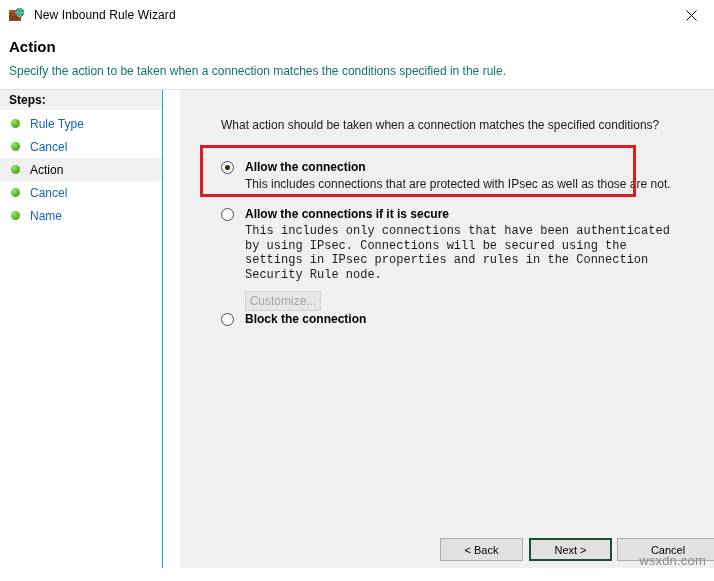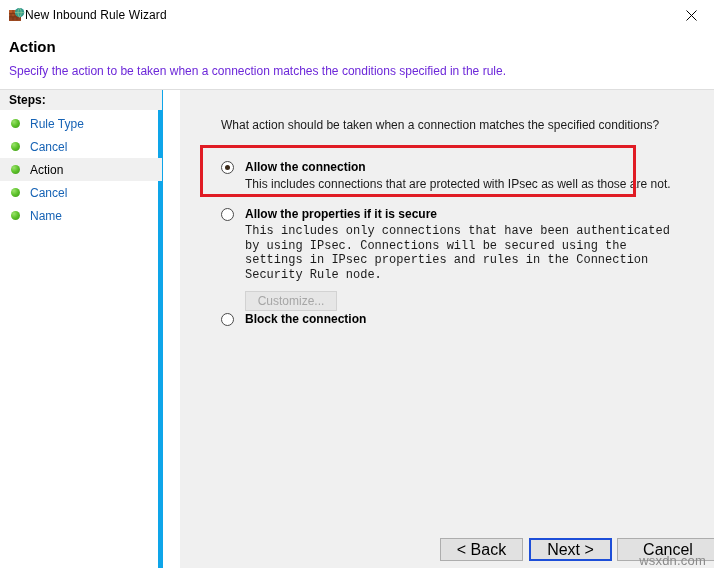--- a/index.html
+++ b/index.html
@@ -29,20 +29,21 @@
     display: flex;
     align-items: center;
   }
   .title-icon {
     width: 16px; height: 16px;
     margin-left: 9px;
     position: relative;
     flex: none;
   }
   .title-text {
+    margin-left: 9px;
     font-size: 12px;
     color: #000000;
     letter-spacing: 0.1px;
   }
   .close-btn {
     position: absolute;
     right: 0; top: 0;
     width: 46px; height: 30px;
     display: flex;
     align-items: center;
@@ -63,36 +64,36 @@
     position: absolute;
     left: 9px; top: 8px;
     font-size: 15px;
     font-weight: bold;
     color: #000000;
   }
   .header-sub {
     position: absolute;
     left: 9px; top: 34px;
     font-size: 12px;
-    color: #6d28d9;
+    color: #0f766e;
   }
   .header-rule {
     position: absolute;
     left: 0; top: 89px;
     width: 714px; height: 1px;
     background: #dedede;
   }
 
   
   .sidebar {
     position: absolute;
     left: 0; top: 90px;
     width: 163px; height: 478px;
     background: #ffffff;
-    border-right: 5px solid #0ea5e9;
+    border-right: 1px solid #0ea5e9;
     box-sizing: border-box;
   }
   .steps-head {
     position: absolute;
     left: 0; top: 0;
     width: 162px; height: 20px;
     background: #f0f0f0;
     display: flex;
     align-items: center;
   }
@@ -187,21 +188,21 @@
     font-size: 12px;
     color: #1a1a1a;
     width: 430px;
     line-height: 14.5px;
   }
   .opt-desc.narrow { width: 438px; font-family: Liberation Mono, monospace; }
 
   .customize-btn {
     margin-left: 24px;
     margin-top: 9px;
-    width: 92px; height: 20px;
+    width: 76px; height: 20px;
     background: #e6e6e6;
     border: 1px solid #d2d2d2;
     color: #a6a6a6;
     font-size: 12px;
     font-family: "Liberation Sans", sans-serif;
     display: flex;
     align-items: center;
     justify-content: center;
     box-sizing: border-box;
   }
@@ -221,30 +222,30 @@
     position: absolute;
     left: 163px; top: 438px;
     width: 551px; height: 130px;
   }
   .btn {
     position: absolute;
     top: 100px;
     height: 23px;
     background: #e1e1e1;
     border: 1px solid #adadad;
-    font-size: 16px;
+    font-size: 11px;
     font-family: "Liberation Sans", sans-serif;
     color: #000000;
     display: flex;
     align-items: center;
     justify-content: center;
     box-sizing: border-box;
   }
   .btn-back   { left: 277px; width: 83px; }
-  .btn-next   { left: 366px; width: 83px; border: 2px solid #1d4ed8; background:#e1e1e1; }
+  .btn-next   { left: 366px; width: 83px; border: 2px solid #14532d; background:#e1e1e1; }
   .btn-cancel { left: 454px; width: 102px; text-align: right; }
 
   .watermark {
     position: absolute;
     right: 8px;
     top: 553px;
     font-size: 13px;
     color: #8a8a8a;
     letter-spacing: 0.2px;
   }
@@ -340,21 +341,21 @@
       <div class="opt-head">
         <div class="radio checked"></div>
         <div class="opt-title">Allow the connection</div>
       </div>
       <div class="opt-desc">This includes connections that are protected with IPsec as well as those are not.</div>
     </div>
 
     <div class="option opt-allow-secure">
       <div class="opt-head">
         <div class="radio"></div>
-        <div class="opt-title">Allow the properties if it is secure</div>
+        <div class="opt-title">Allow the connections if it is secure</div>
       </div>
       <div class="opt-desc narrow">This includes only connections that have been authenticated by using IPsec.  Connections will be secured using the settings in IPsec properties and rules in the Connection Security Rule node.</div>
       <div class="customize-btn">Customize...</div>
     </div>
 
     <div class="option opt-block">
       <div class="opt-head">
         <div class="radio"></div>
         <div class="opt-title">Block the connection</div>
       </div>

